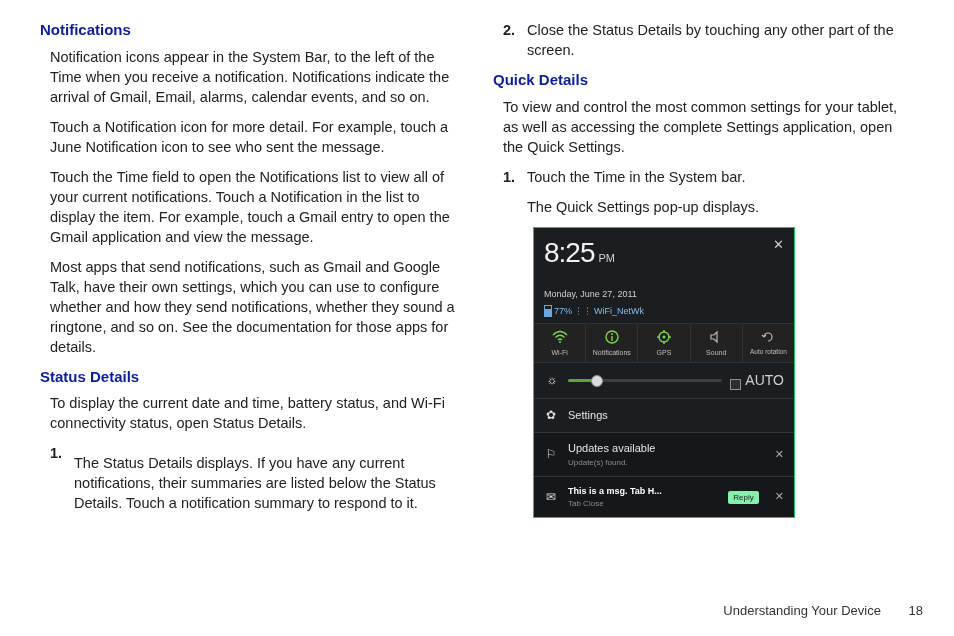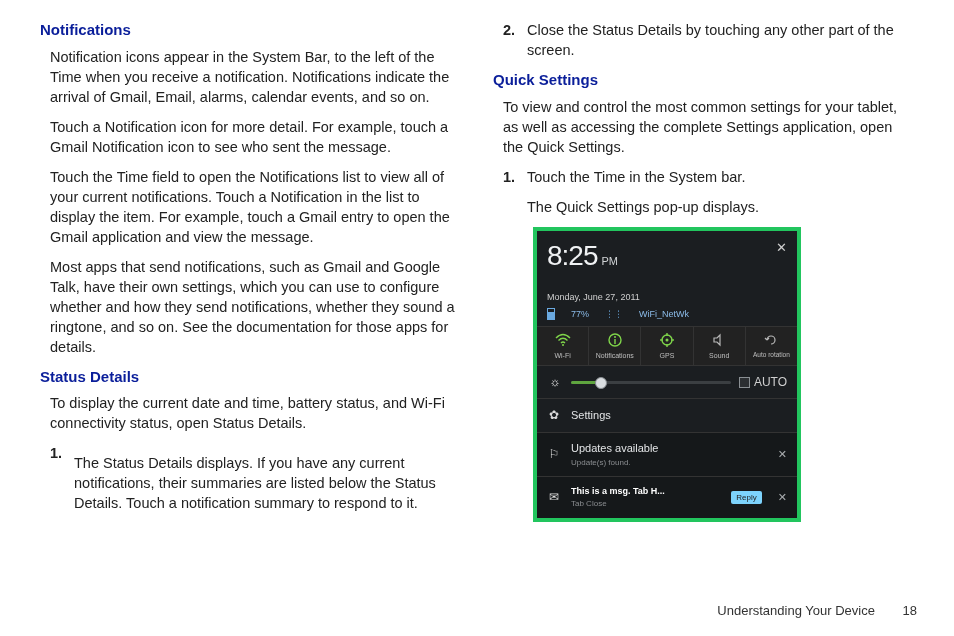--- a/index.html
+++ b/index.html
@@ -6,68 +6,68 @@
 .page{width:954px;height:636px;box-sizing:border-box;padding:20px 40px 10px 40px;position:relative}
 .cols{display:flex;gap:32px}
 .col{flex:1;min-width:0}
 h2{font-family:Arial,Helvetica,sans-serif;font-weight:900;font-size:15px;color:#0a1e9a;margin:0 0 6px 0}
 .p{margin:0 0 10px 10px}
 .ol{margin:0 0 0 10px;padding:0}
 .li{display:flex;margin:0 0 10px 0}
 .li .num{font-weight:bold;width:24px;flex:none}
 .li .body{flex:1}
 .li .body .sub{margin-top:10px}
-.foot{position:absolute;bottom:16px;right:37px;font-size:13px;color:#333}
+.foot{position:absolute;bottom:16px;right:31px;font-size:13px;color:#333}
 .foot .pg{display:inline-block;margin-left:24px}
 
 
-.shot{width:260px;margin:4px 0 0 40px;background:#1b1e21;border:4px solid #22c55e;color:#d5d8da;font-family:Arial,sans-serif;font-size:10px}
+.shot{width:260px;margin:4px 0 0 40px;background:#1b1e21;border:1px solid #22c55e;color:#d5d8da;font-family:Arial,sans-serif;font-size:10px}
 .shot .topbar{display:flex;align-items:flex-start;padding:6px 8px 4px 10px}
 .shot .time{display:flex;align-items:baseline;gap:4px}
 .shot .hhmm{font-size:28px;font-weight:400;color:#f0f2f4;letter-spacing:-1px}
 .shot .ampm{font-size:11px;font-weight:normal;color:#d0d3d5}
 .shot .date{font-size:9px;color:#cfcfcf;margin-top:12px;padding-left:10px}
 .shot .close{margin-left:auto;color:#cfcfcf;font-size:13px;padding:2px}
-.shot .status{display:flex;align-items:center;gap:16px;padding:4px 10px 6px 10px;font-size:9px;color:#8bbbe8}
+.shot .status{display:flex;align-items:center;gap:2px;padding:4px 10px 6px 10px;font-size:9px;color:#8bbbe8}
 .shot .bat{display:inline-block;width:6px;height:10px;border:1px solid #6aa9e0;position:relative}
 .shot .bat::after{content:"";position:absolute;bottom:0;left:0;right:0;height:70%;background:#6aa9e0}
 .shot .wifiico{color:#6aa9e0}
 .shot .qs{display:flex;border-top:1px solid #333;border-bottom:1px solid #333;background:#222}
 .shot .qs .it{flex:1;text-align:center;padding:6px 0 4px 0;border-right:1px solid #333}
 .shot .qs .it:last-child{border-right:none}
 .shot .qs .ic{font-size:14px;height:16px;line-height:16px;color:#7fd54a}
 .shot .qs .ic.off{color:#b8b8b8}
 .shot .qs .lbl{font-size:7px;color:#bfbfbf;margin-top:2px}
 .shot .slider{display:flex;align-items:center;padding:8px 10px;border-bottom:1px solid #333}
 .shot .slider .sun{color:#e6e6e6;font-size:12px;width:16px;text-align:center}
 .shot .track{flex:1;height:3px;background:#3b3f42;margin:0 8px;position:relative;border-radius:2px}
 .shot .track .fill{position:absolute;left:0;top:0;bottom:0;width:18%;background:#5fa53f;border-radius:2px}
 .shot .track .thumb{position:absolute;left:18%;top:50%;width:10px;height:10px;margin:-5px 0 0 -5px;border-radius:50%;background:#d9dde0;border:1px solid #8a8f93}
-.shot .auto{font-size:12px;color:#cfcfcf;display:flex;align-items:center;gap:4px}
+.shot .auto{font-size:14px;color:#cfcfcf;display:flex;align-items:flex-end;gap:4px}
 .shot .auto .box{width:9px;height:9px;border:1px solid #8a8f93;background:#2c2f32}
 .shot .row{display:flex;align-items:center;padding:8px 10px;border-bottom:1px solid #333;gap:10px}
 .shot .row .ric{width:14px;text-align:center;color:#d9d9d9;font-size:12px}
 .shot .row .rtx{flex:1;color:#e2e4e6;font-size:11px}
 .shot .row .rsub{font-size:8px;color:#8a8d90;margin-top:1px}
 .shot .row .x{color:#a9acaf;font-size:11px}
 .shot .row.dark{background:#15181a}
-.shot .reply{background:#7dd3fc;color:#222;font-size:8px;padding:1px 5px;border-radius:2px;margin-right:6px}
+.shot .reply{background:#86efac;color:#222;font-size:8px;padding:1px 5px;border-radius:2px;margin-right:6px}
 .shot .msg{font-size:9px;color:#e2e4e6}
 .shot .msg b{color:#fff}
 svg{display:block}
 </style>
 </head>
 <body>
 <div class="page">
 <div class="cols">
 
 <div class="col">
  <h2>Notifications</h2>
  <div class="p">Notification icons appear in the System Bar, to the left of the Time when you receive a notification. Notifications indicate the arrival of Gmail, Email, alarms, calendar events, and so on.</div>
- <div class="p">Touch a Notification icon for more detail. For example, touch a Gmail Notification icon to see who sent the message.</div>
+ <div class="p">Touch a Notification icon for more detail. For example, touch a June Notification icon to see who sent the message.</div>
  <div class="p">Touch the Time field to open the Notifications list to view all of your current notifications. Touch a Notification in the list to display the item. For example, touch a Gmail entry to open the Gmail application and view the message.</div>
  <div class="p">Most apps that send notifications, such as Gmail and Google Talk, have their own settings, which you can use to configure whether and how they send notifications, whether they sound a ringtone, and so on. See the documentation for those apps for details.</div>
 
  <h2>Status Details</h2>
  <div class="p">To display the current date and time, battery status, and Wi-Fi connectivity status, open Status Details.</div>
  <div class="ol">
   <div class="li">
    <div class="num">1.</div>
    <div class="body">
     <div class="sub">The Status Details displays. If you have any current notifications, their summaries are listed below the Status Details. Touch a notification summary to respond to it.</div>
@@ -77,21 +77,21 @@
 </div>
 
 <div class="col">
  <div class="ol">
   <div class="li">
    <div class="num">2.</div>
    <div class="body">Close the Status Details by touching any other part of the screen.</div>
   </div>
  </div>
 
- <h2>Quick Settings</h2>
+ <h2>Quick Details</h2>
  <div class="p">To view and control the most common settings for your tablet, as well as accessing the complete Settings application, open the Quick Settings.</div>
  <div class="ol">
   <div class="li">
    <div class="num">1.</div>
    <div class="body">
     <div>Touch the Time in the System bar.</div>
     <div class="sub">The Quick Settings pop-up displays.</div>
    </div>
   </div>
  </div>

